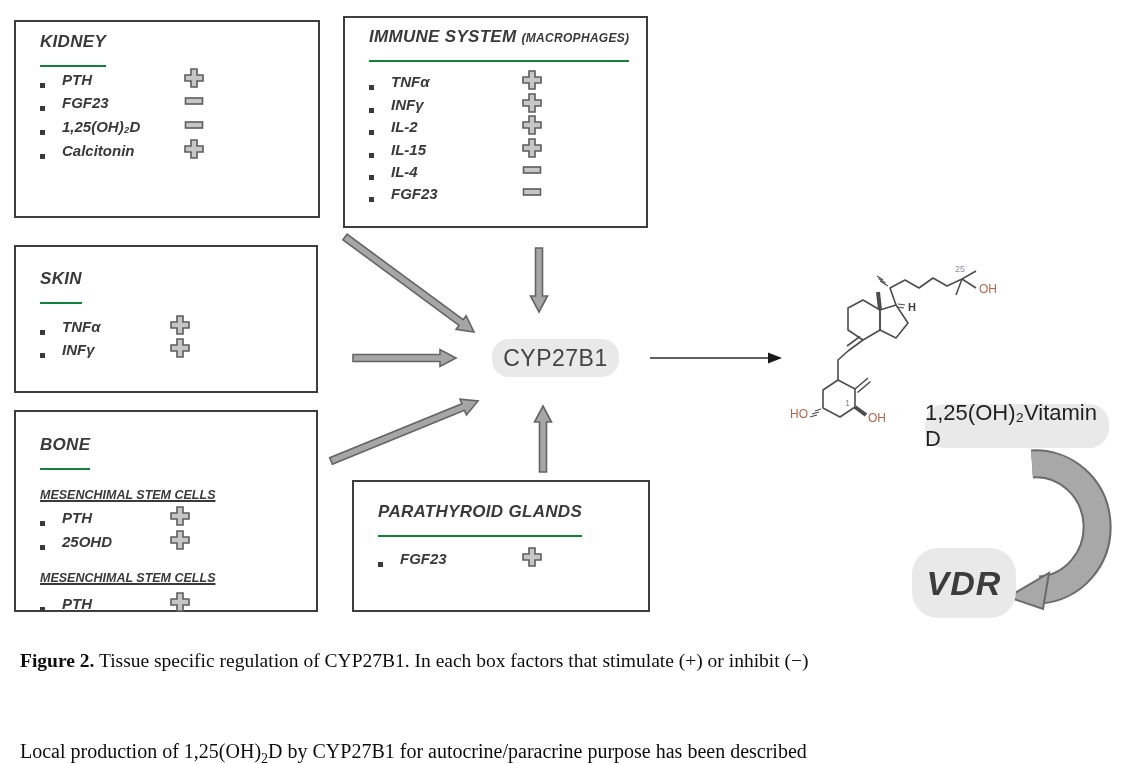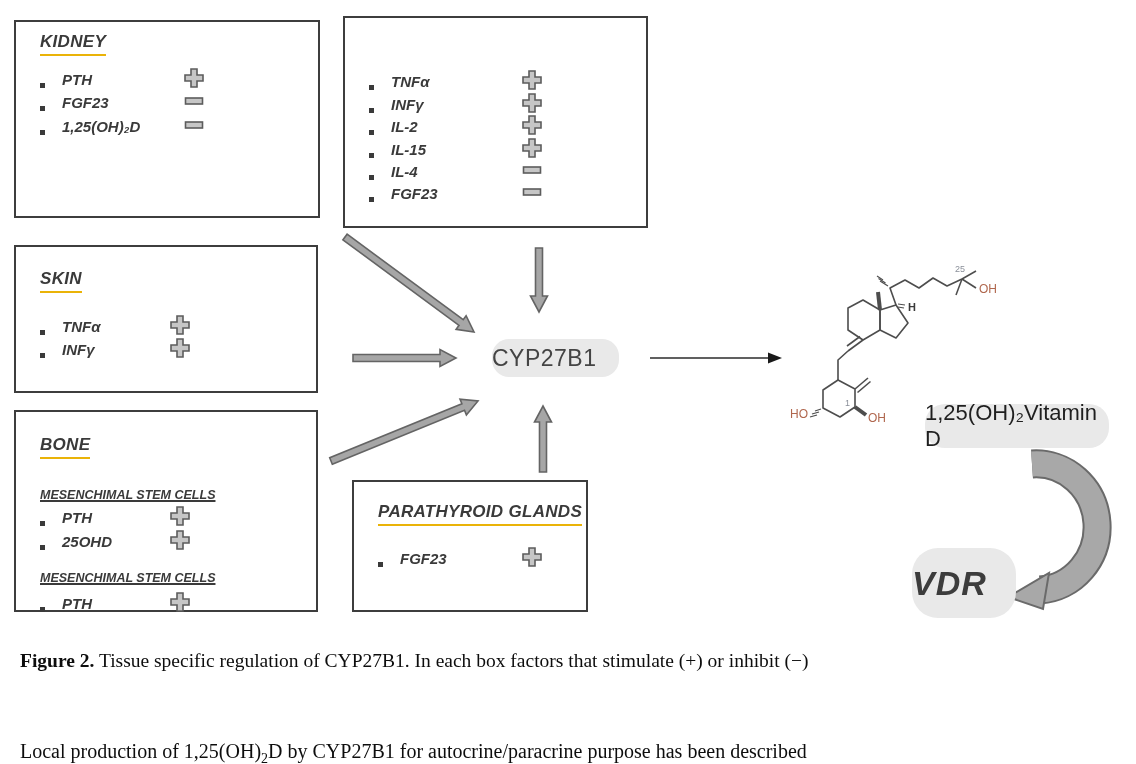--- a/index.html
+++ b/index.html
@@ -4,21 +4,21 @@
 <style>
   html,body{margin:0;padding:0;}
   body{
     width:1136px;height:764px;position:relative;overflow:hidden;
     background:#ffffff;font-family:"Liberation Sans",sans-serif;color:#3a3a3a;
   }
   
   .fbox{position:absolute;border:2px solid #3d3d3d;background:#fff;box-sizing:border-box;}
   .heading{position:absolute;left:24px;font-style:italic;font-weight:bold;font-size:17px;
     color:#3a3a3a;letter-spacing:.3px;white-space:nowrap;}
-  .heading .u{border-bottom:2px solid #eab308;padding-bottom:2px;display:inline-block;}
+  .heading .u{border-bottom:2px solid #15803d;padding-bottom:13px;display:inline-block;}
   .heading .suffix{font-size:12px;}
   .subheading{position:absolute;left:24px;font-style:italic;font-weight:bold;font-size:12.5px;
     text-decoration:underline;text-decoration-thickness:1.5px;white-space:nowrap;}
   .rows{position:absolute;left:24px;right:6px;}
   .row{position:relative;display:flex;align-items:flex-end;}
   .bullet{width:5px;height:5px;background:#3a3a3a;flex:0 0 auto;}
   .lbl{margin-left:17px;font-style:italic;font-weight:bold;font-size:15px;white-space:nowrap;}
   .fx{position:absolute;width:20px;height:20px;}
   .fx svg{display:none;position:absolute;top:0;left:0;}
   .fx.fx-plus svg.g-plus{display:block;}
@@ -40,27 +40,27 @@
   .box-skin .row{height:23.5px;}
   .box-skin .fx{left:130px;}
   .box-bone{left:14px;top:410px;width:304px;height:202px;}
   .box-bone .heading{top:23px;}
   .box-bone .sub1{top:76px;}
   .box-bone .rows.r1{top:90px;}
   .box-bone .sub2{top:159px;}
   .box-bone .rows.r2{top:176px;}
   .box-bone .row{height:24px;}
   .box-bone .fx{left:130px;}
-  .box-para{left:352px;top:480px;width:236px;height:132px;}
+  .box-para{left:352px;top:480px;width:298px;height:132px;}
   .box-para .heading{top:20px;}
   .box-para .rows{top:62px;}
   .box-para .row{height:23px;}
   .box-para .fx{left:144px;}
   
-  .pill{position:absolute;background:#e9e9e9;display:flex;align-items:center;}
+  .pill{position:absolute;background:#e9e9e9;display:flex;align-items:center;justify-content:center;}
   .enzyme-pill{left:492px;top:339px;width:127px;height:38px;border-radius:17px;}
   .enzyme-pill span{font-size:23px;color:#444;letter-spacing:.5px;}
   .product-pill{left:925px;top:404px;width:184px;height:44px;border-radius:20px;}
   .product-pill span{font-size:22px;color:#1f1f1f;}
   .vdr-pill{left:912px;top:548px;width:104px;height:70px;border-radius:26px;}
   .vdr-pill span{font-size:34px;font-weight:bold;font-style:italic;color:#3c3c3c;letter-spacing:1px;}
   
   .overlay{position:absolute;left:0;top:0;}
   
   .caption{position:absolute;left:20px;top:646px;width:1102px;
@@ -99,24 +99,37 @@
     <div class="row">
       <span class="bullet"></span>
       <span class="lbl">1,25(OH)₂D</span>
       <span class="fx fx-minus">
 
         <svg class="g-minus" width="20" height="20">
             <rect x="1.5" y="7" width="17" height="6" fill="#c6c6c6" stroke="#5c5c5c" stroke-width="1.6"></rect>
           </svg>
       </span>
     </div>
+    <div class="row">
+      <span class="bullet"></span>
+      <span class="lbl">Calcitonin</span>
+      <span class="fx fx-plus">
+        <svg class="g-plus" width="20" height="20">
+            <polygon points="7,1 13,1 13,7 19,7 19,13 13,13 13,19 7,19 7,13 1,13 1,7 7,7" fill="#c6c6c6" stroke="#5c5c5c" stroke-width="1.6"></polygon>
+          </svg>
+
+      </span>
+    </div>
   </div>
 </div>
 
 <div class="fbox box-immune">
+  <div class="heading">
+    <span class="u"><span>IMMUNE SYSTEM</span> <span class="suffix">(MACROPHAGES)</span></span>
+  </div>
   <div class="rows">
     <div class="row">
       <span class="bullet"></span>
       <span class="lbl">TNFα</span>
       <span class="fx fx-plus">
         <svg class="g-plus" width="20" height="20">
             <polygon points="7,1 13,1 13,7 19,7 19,13 13,13 13,19 7,19 7,13 1,13 1,7 7,7" fill="#c6c6c6" stroke="#5c5c5c" stroke-width="1.6"></polygon>
           </svg>
 
       </span>

